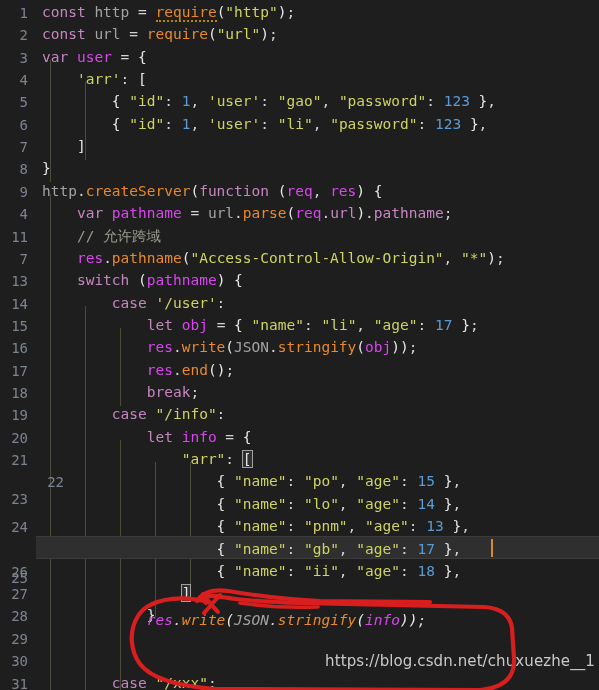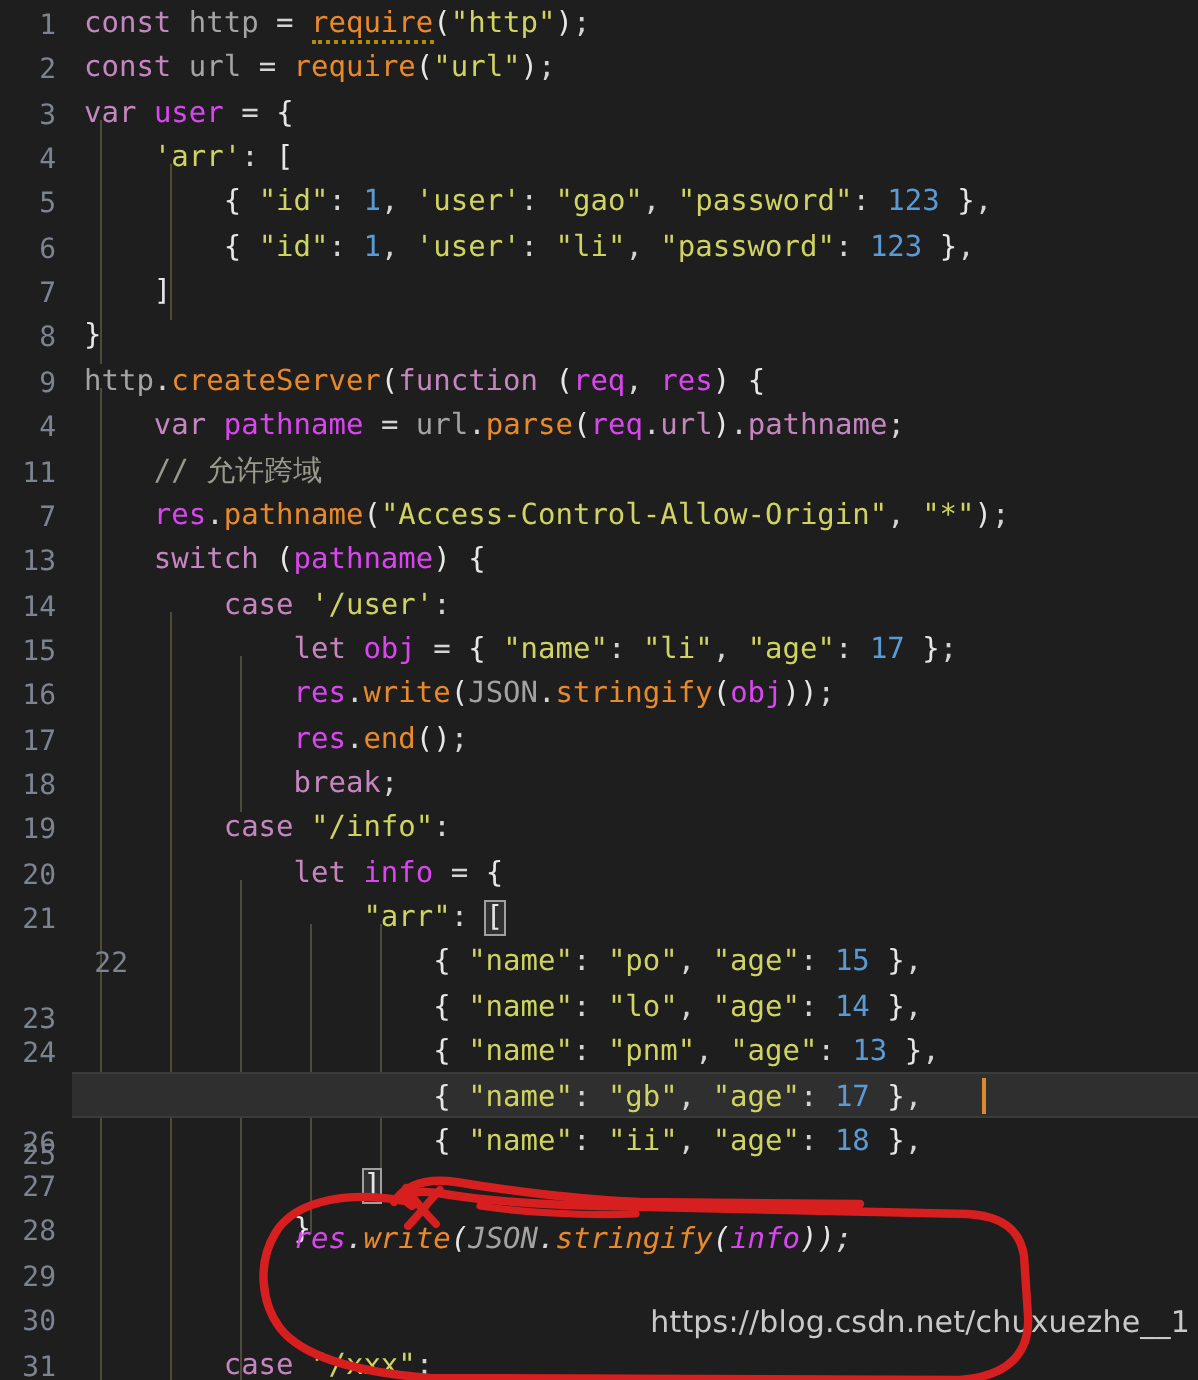--- a/index.html
+++ b/index.html
@@ -221,21 +221,21 @@
     <div class="lineno" style="top:270.2px;">13</div>
     <div class="lineno" style="top:292.55px;">14</div>
     <div class="lineno" style="top:314.9px;">15</div>
     <div class="lineno" style="top:337.25px;">16</div>
     <div class="lineno" style="top:359.6px;">17</div>
     <div class="lineno" style="top:381.95px;">18</div>
     <div class="lineno" style="top:404.3px;">19</div>
     <div class="lineno" style="top:426.65px;">20</div>
     <div class="lineno" style="top:449px;">21</div>
     <div class="lineno" style="top:471.35px;padding-left:36px;">22</div>
-    <div class="lineno" style="top:499px;">23</div>
+    <div class="lineno" style="top:488px;">23</div>
     <div class="lineno" style="top:516.05px;">24</div>
     <div class="lineno" style="top:567px;">25</div>
     <div class="lineno" style="top:560.75px;">26</div>
     <div class="lineno" style="top:583.1px;">27</div>
     <div class="lineno" style="top:605.45px;">28</div>
     <div class="lineno" style="top:627.8px;">29</div>
     <div class="lineno" style="top:650.15px;">30</div>
     <div class="lineno" style="top:672.5px;">31</div>
   </div>
 

